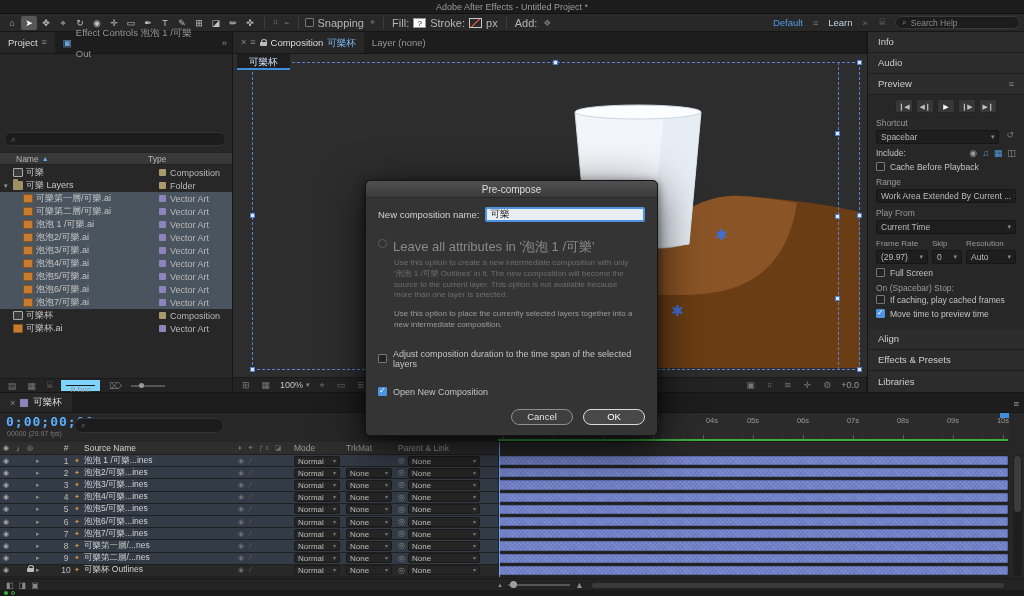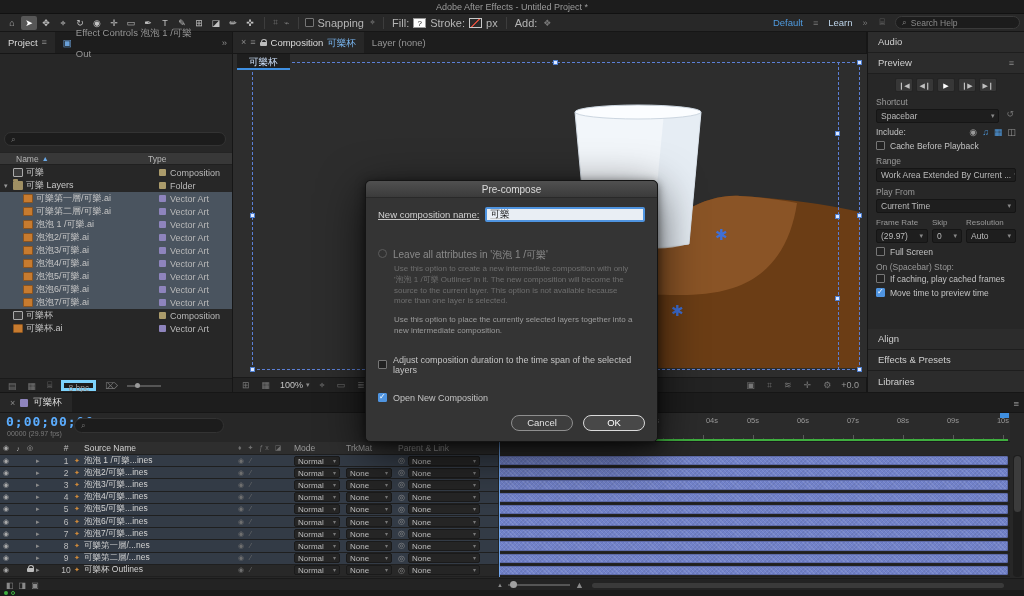--- a/index.html
+++ b/index.html
@@ -59,21 +59,21 @@
   .picon { width:10px; height:9px; flex:none; margin-right:3px; border-radius:1px; }
   .ic-comp { background:#3a3a3a; border:1px solid #aaa; background-image:linear-gradient(90deg, transparent 45%, #aaa 45%, #aaa 55%, transparent 55%); }
   .ic-folder { background:#9f8f63; position:relative; border-radius:1px; }
   .ic-folder::before { content:""; position:absolute; left:0; top:-2px; width:5px; height:2px; background:#9f8f63; border-radius:1px 1px 0 0; }
   .ic-ai { background:#c77b2f; border:1px solid #8a5420; }
   .pname { overflow:hidden; white-space:nowrap; flex:1; }
   .chip { width:7px; height:7px; flex:none; margin:0 4px; border-radius:1px; }
   .ptype { width:62px; flex:none; overflow:hidden; white-space:nowrap; color:#b9b9b9; }
   .pfooter { position:absolute; left:0; bottom:0; width:100%; height:14px; background:#232323; border-top:1px solid #1a1a1a;
              display:flex; align-items:center; gap:7px; padding:0 6px; font-size:8.5px; color:#999; }
-  .bpc-box { background:#1c1c1c; border:3px solid #7dd3fc; padding:0 4px; line-height:10px; height:11px; }
+  .bpc-box { background:#1c1c1c; border:5px solid #7dd3fc; padding:0 4px; line-height:10px; height:11px; }
   .mini-slider { width:34px; height:2px; background:#555; position:relative; }
   .mini-slider::after { content:""; position:absolute; left:8px; top:-2px; width:5px; height:5px; background:#9a9a9a; border-radius:50%; }
 
   
   .comp-panel { position:absolute; left:233px; top:32px; width:634px; height:360px; background:#272727; border-right:1px solid #161616; }
   .comp-name-blue { color:#79b7f2; }
   .viewer { position:absolute; left:0; top:22px; width:634px; height:323px; background:#2d2d2d; overflow:hidden; }
   .breadcrumb { position:absolute; left:4px; top:0; height:16px; padding:0 12px; background:#1e1e1e; color:#d0e4ff;
                 border-bottom:2px solid #3f8fe0; line-height:15px; font-size:9.5px; z-index:6; }
   .selrect { position:absolute; left:19px; top:8px; width:608px; height:308px; border:1px dashed #5b7fd6; z-index:3; }
@@ -165,29 +165,29 @@
   
   .statusbar { position:absolute; left:0; top:590px; width:1024px; height:6px; background:#1a1a1a; }
   .dot { position:absolute; top:1px; width:4px; height:4px; border-radius:50%; background:#3fae3f; }
 
   
   .dialog { position:absolute; left:365px; top:180px; width:293px; background:#343434; border:1px solid #141414; border-radius:5px;
             box-shadow:0 12px 45px rgba(0,0,0,.7), 0 2px 10px rgba(0,0,0,.55); z-index:50; }
   .dlg-title { height:17px; line-height:17px; text-align:center; background:linear-gradient(#505050,#3b3b3b);
                border-bottom:1px solid #292929; border-radius:5px 5px 0 0; color:#dcdcdc; font-size:10px; }
   .dlg-body { padding:9px 12px 10px; }
-  .dlg-name-row { display:flex; align-items:center; gap:6px; margin-bottom:26px;text-decoration:underline; }
+  .dlg-name-row { display:flex; align-items:center; gap:6px; margin-bottom:16px; }
   .dlg-name-row label { font-size:9.5px; color:#d2d2d2; flex:none; }
   .dlg-input { flex:1; height:15px; background:#e9eef4; border:2px solid #4f94e0; border-radius:2px; color:#1b1b1b;
                font-size:9.5px; padding:0 3px; font-family:"Liberation Sans", sans-serif; min-width:0; }
   .dlg-radio-row { display:flex; gap:6px; margin:3px 0 2px; align-items:flex-start; }
   .radio { width:9px; height:9px; border-radius:50%; border:1px solid #8a8a8a; background:#2a2a2a; flex:none; margin-top:1px; position:relative; }
   .radio.disabled { border-color:#5c5c5c; background:#323232; }
   .radio.selected::after { content:""; position:absolute; left:2px; top:2px; width:5px; height:5px; border-radius:50%; background:#79b0e8; }
-  .dlg-label { font-size:10px; color:#d4d4d4; }
+  .dlg-label { font-size:13px; color:#d4d4d4; }
   .dlg-label.disabled { color:#8a8a8a; }
   .dlg-desc { font-size:8px; color:#9b9b9b; line-height:1.35; margin:2px 8px 8px 16px; }
   .dlg-desc.disabled { color:#6e6e6e; }
   .dlg-check-row { display:flex; gap:6px; align-items:center; margin:18px 0 2px; }
   .dlg-check-row .rp-check-label { font-size:9px; }
   .dlg-buttons { display:flex; justify-content:flex-end; gap:10px; margin-top:12px; }
   .dlg-btn { min-width:62px; height:16px; line-height:14px; text-align:center; border:1px solid #8f8f8f; border-radius:9px;
              color:#e2e2e2; font-size:9.5px; background:#3e3e3e; padding:0 12px; }
   .dlg-btn.primary { border-color:#dadada; background:#484848; color:#fff; }
 </style>
@@ -435,20 +435,23 @@
     <span class="tb-icon">▣</span>
     <span class="tb-icon">⌗</span>
     <span class="tb-icon">≋</span>
     <span class="tb-icon">✛</span>
     <span class="tb-icon">⚙</span>
     <span>+0.0</span>
   </div>
 </div>
 
 <div class="right-panel">
+  <div class="rp-header">
+    <span>Info</span>
+  </div>
   <div class="rp-header">
     <span>Audio</span>
   </div>
   <div class="rp-header">
     <span>Preview</span>
     <span class="pt-menu">≡</span>
   </div>
   <div class="preview-body">
     <div class="rp-row" style="justify-content:center; gap:3px;">
         <div class="tbtn">❙◀</div>

